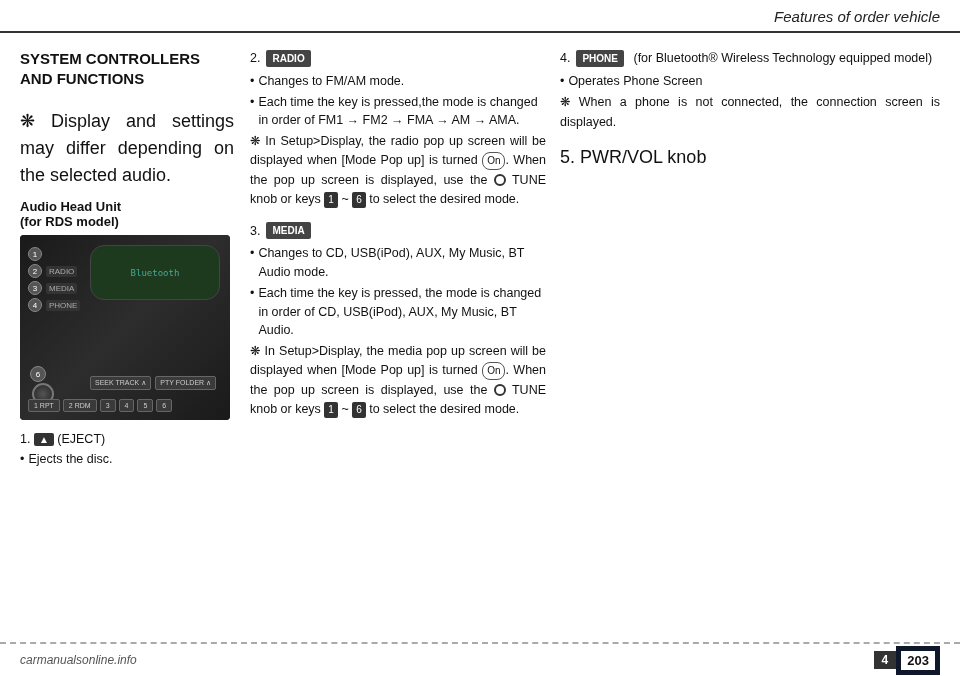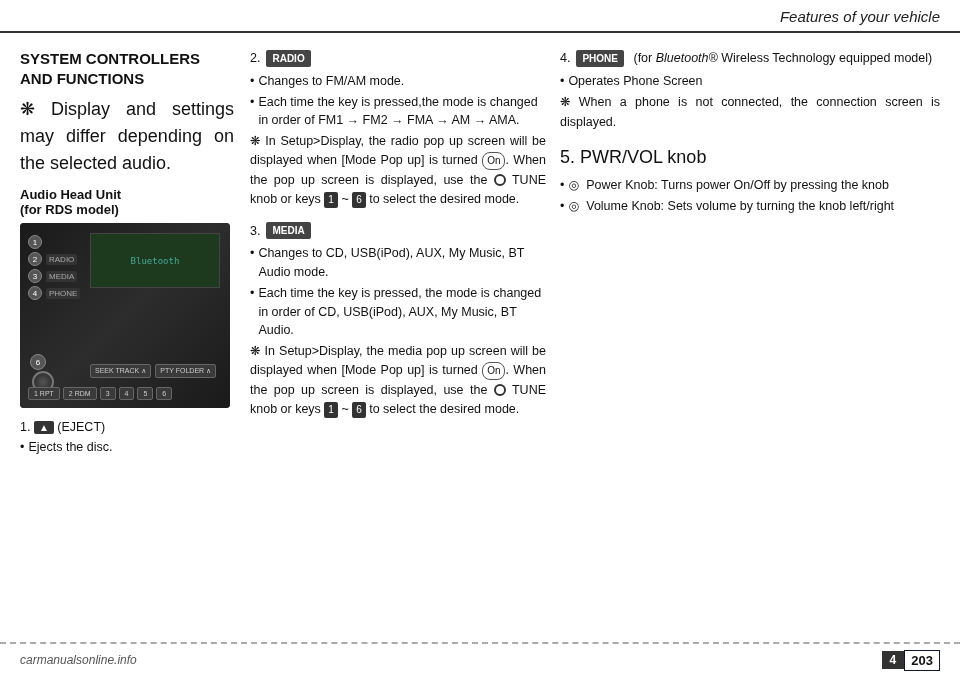--- a/index.html
+++ b/index.html
@@ -40,21 +40,21 @@
     .left-col {
       width: 230px;
       flex-shrink: 0;
       padding-right: 16px;
     }
 
     .section-title {
       font-size: 15px;
       font-weight: bold;
       line-height: 1.3;
-      margin-bottom: 8px;
+      margin-bottom: 20px;
     }
 
     .asterisk-note {
       font-size: 18px;
       line-height: 1.5;
       margin-bottom: 10px;
       text-align: justify;
     }
 
     .sub-heading {
@@ -121,21 +121,21 @@
     }
 
     .panel-screen {
       position: absolute;
       top: 10px;
       left: 70px;
       right: 10px;
       height: 55px;
       background: #1e3a1e;
       border: 1px solid #444;
-      border-radius: 0;
+      border-radius: 14px;
       display: flex;
       align-items: center;
       justify-content: center;
     }
 
     .screen-text {
       color: #4a9;
       font-size: 9px;
       font-family: monospace;
     }
@@ -330,21 +330,20 @@
       background: #444;
       color: #fff;
       font-size: 10px;
       font-weight: bold;
       padding: 1px 6px;
       border-radius: 2px;
       vertical-align: middle;
     }
 
     .bluetooth-text {
-      font-style: italic;
     }
 
     
     .footer {
       position: absolute;
       bottom: 0;
       left: 0;
       right: 0;
       height: 34px;
       border-top: 2px dashed #aaa;
@@ -372,34 +371,34 @@
       font-size: 12px;
       padding: 2px 8px;
       font-weight: bold;
     }
 
     .page-num {
       background: #fff;
       color: #111;
       font-size: 13px;
       padding: 2px 6px;
-      border: 1px solid #0f172a;
+      border: 5px solid #0f172a;
       font-weight: bold;
     }
 
     .num-item {
       font-size: 18px;
       margin-bottom: 2px;
     }
   </style>
 </head>
 <body>
 
 <div class="header">
-  <span class="header-title">Features of your vehicle</span>
+  <span class="header-title">Features of order vehicle</span>
 </div>
 
 <div class="main-content">
 
   <div class="left-col">
     <div class="section-title">SYSTEM CONTROLLERS<br>AND FUNCTIONS</div>
 
     <div class="asterisk-note">
       ❋ Display and settings may differ depending on the selected audio.
     </div>
@@ -504,24 +503,20 @@
       <div class="bullet-list">
         <div class="bullet-item">Operates Phone Screen</div>
       </div>
       <div class="cross-note">
         ❋ When a phone is not connected, the connection screen is displayed.
       </div>
     </div>
 
     <div class="right-item">
       <div class="num-item">5. PWR/VOL knob</div>
-      <div class="bullet-list">
-        <div class="bullet-item">◎&nbsp; Power Knob: Turns power On/Off by pressing the knob</div>
-        <div class="bullet-item">◎&nbsp; Volume Knob: Sets volume by turning the knob left/right</div>
-      </div>
     </div>
 
   </div>
 
 </div>
 
 <div class="footer">
   <span class="footer-logo">carmanualsonline.info</span>
   <div class="page-number">
     <span class="page-tab">4</span>

